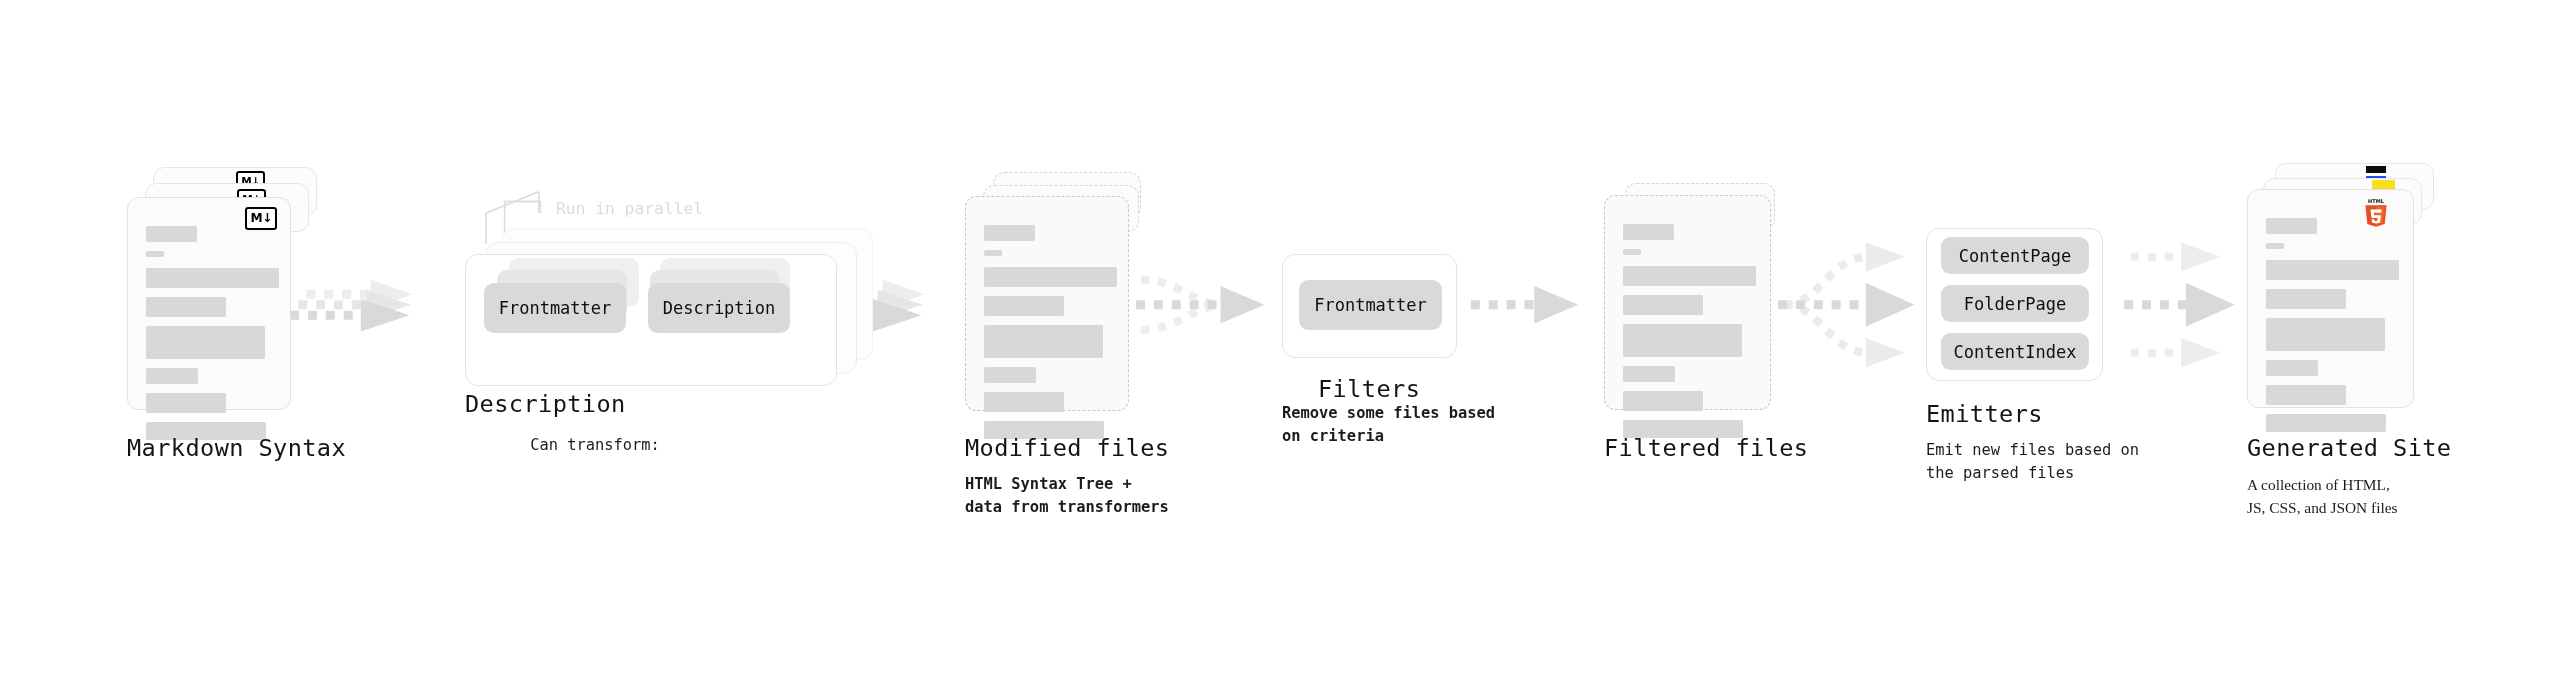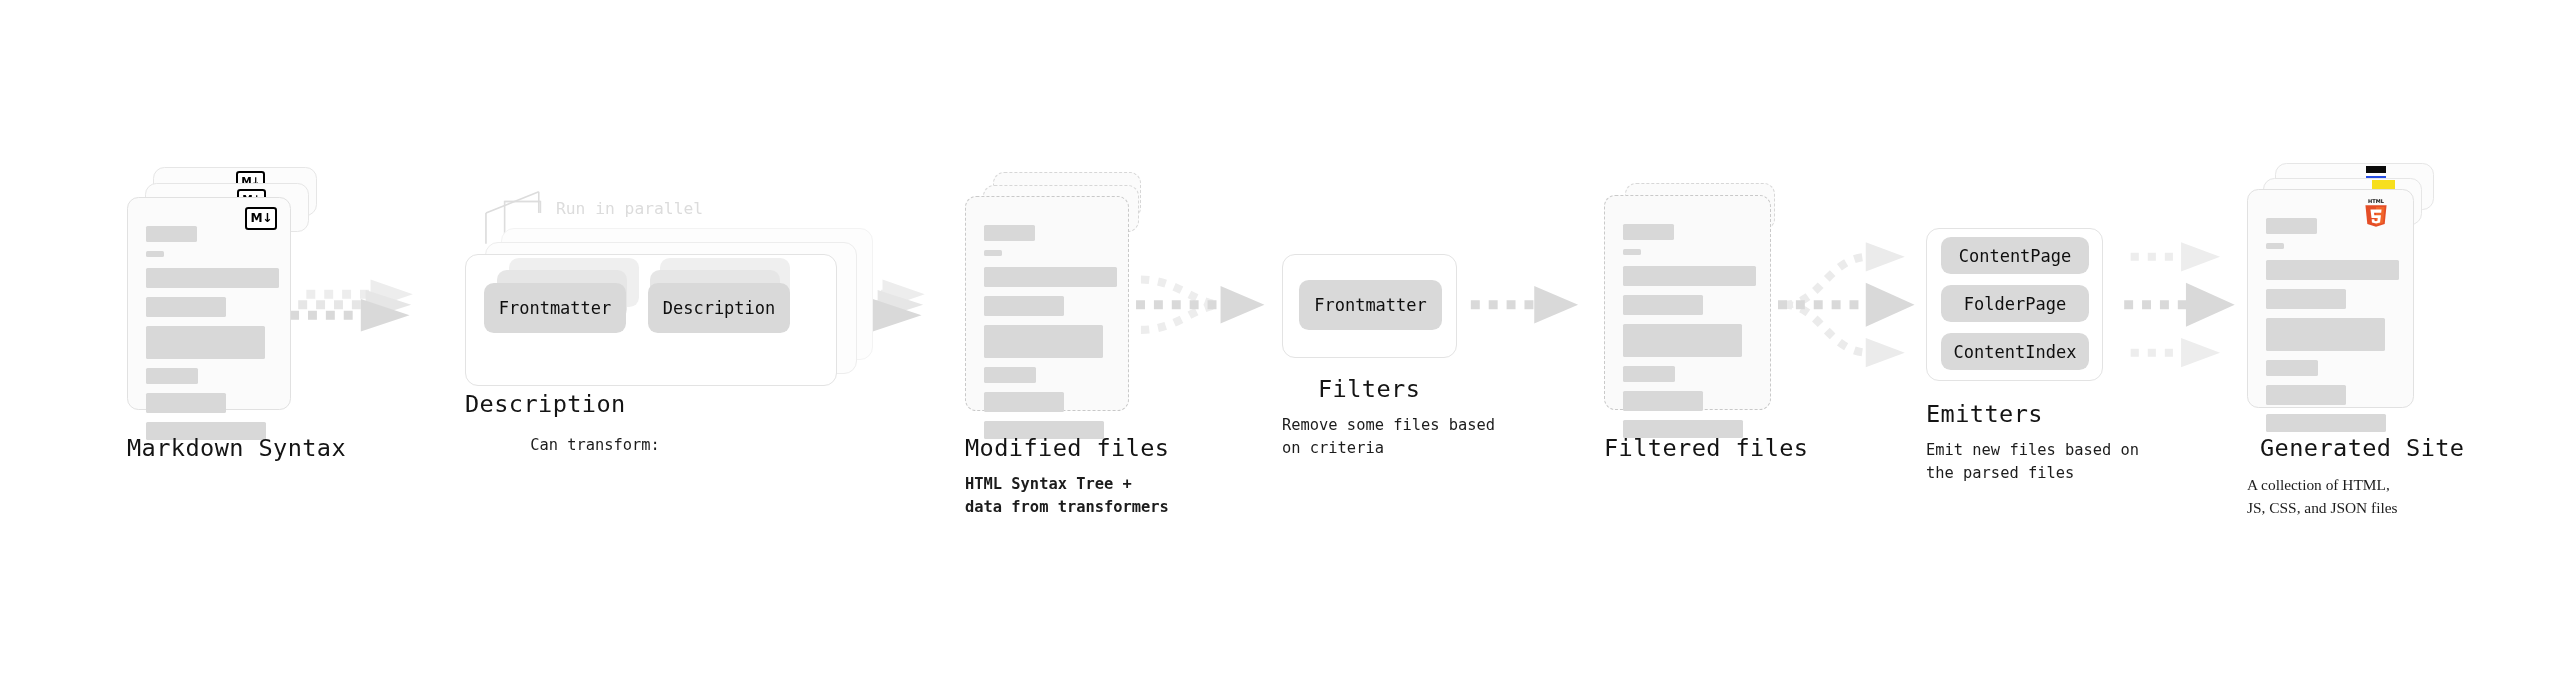--- a/index.html
+++ b/index.html
@@ -307,21 +307,21 @@
 data from transformers</div>
   </div>
 
   <div>
     <div class="group abs" style="left:1282px;top:254px;width:175px;height:104px;"></div>
     <div class="chip abs" style="left:1299px;top:280px;width:143px;height:50px;">
       <span>Frontmatter</span>
     </div>
 
     <div class="stage-title" style="left:1282px;top:375px;margin-left:36px;">Filters</div>
-    <div class="stage-desc" style="left:1282px;top:414px;width:244px;">Remove some files based
+    <div class="stage-desc" style="left:1282px;top:402px;width:244px;font-weight:bold;">Remove some files based
 on criteria</div>
   </div>
 
   <div>
     <div class="doc ghost-dashed abs" style="left:1625px;top:183px;width:150px;height:47px;"></div>
 
     <div class="doc dashed abs" style="left:1604px;top:195px;width:167px;height:215px;">
       <div class="doc-lines">
         <div class="ln" style="width:51px;height:16.3px;"></div>
         <div class="ln" style="width:18px;height:5.7px;margin-bottom:10.6px;"></div>
@@ -380,19 +380,19 @@
 
     <div class="h5-badge abs" style="left:2363px;top:197px;">
       <svg viewBox="0 0 32 38" width="26" height="31" xmlns="http://www.w3.org/2000/svg">
         <text x="16" y="7" font-size="6.2" font-weight="700" text-anchor="middle" fill="#0d0d0d" font-family="DejaVu Sans, Liberation Sans, sans-serif">HTML</text>
         <path d="M3,10 L29,10 L26.7,33.2 L16,36.5 L5.3,33.2 z" fill="#e44d26"></path>
         <path d="M16,12.2 L26.6,12.2 L24.7,31.8 L16,34.4 z" fill="#f16529"></path>
         <path d="M9.2,15.2 L22.8,15.2 L22.4,19.2 L13.6,19.2 L13.9,22.4 L22.1,22.4 L21,31.2 L16,32.6 L11,31.2 L10.7,27.4 L14,27.4 L14.2,29.3 L16,29.8 L17.8,29.3 L18.1,25.9 L10.5,25.9 z" fill="#ffffff"></path>
       </svg>
     </div>
 
-    <div class="stage-title" style="left:2247px;top:434px;margin-left:13px;">Generated Site</div>
+    <div class="stage-title" style="left:2247px;top:434px;">Generated Site</div>
     <div class="stage-desc" style="left:2247px;top:473px;width:260px;font-family:Liberation Serif, serif;">A collection of HTML,
 JS, CSS, and JSON files</div>
   </div>
 
 </div>
 
 
 </body></html>

